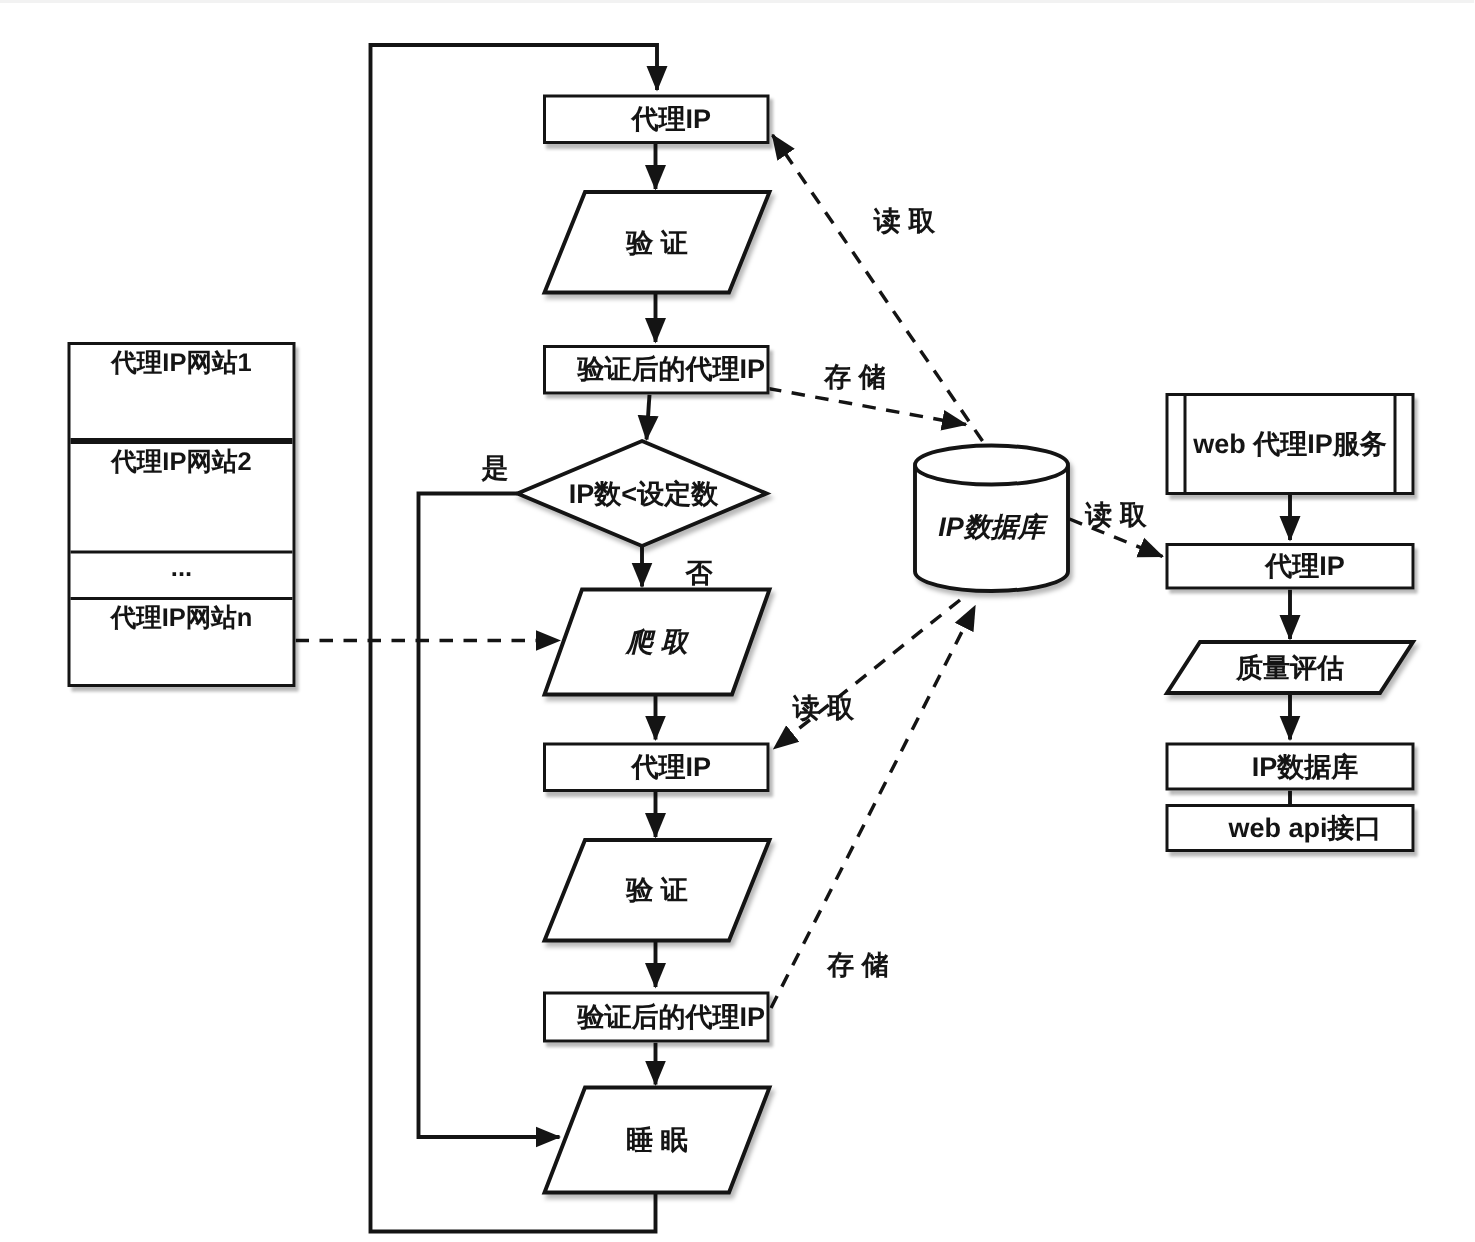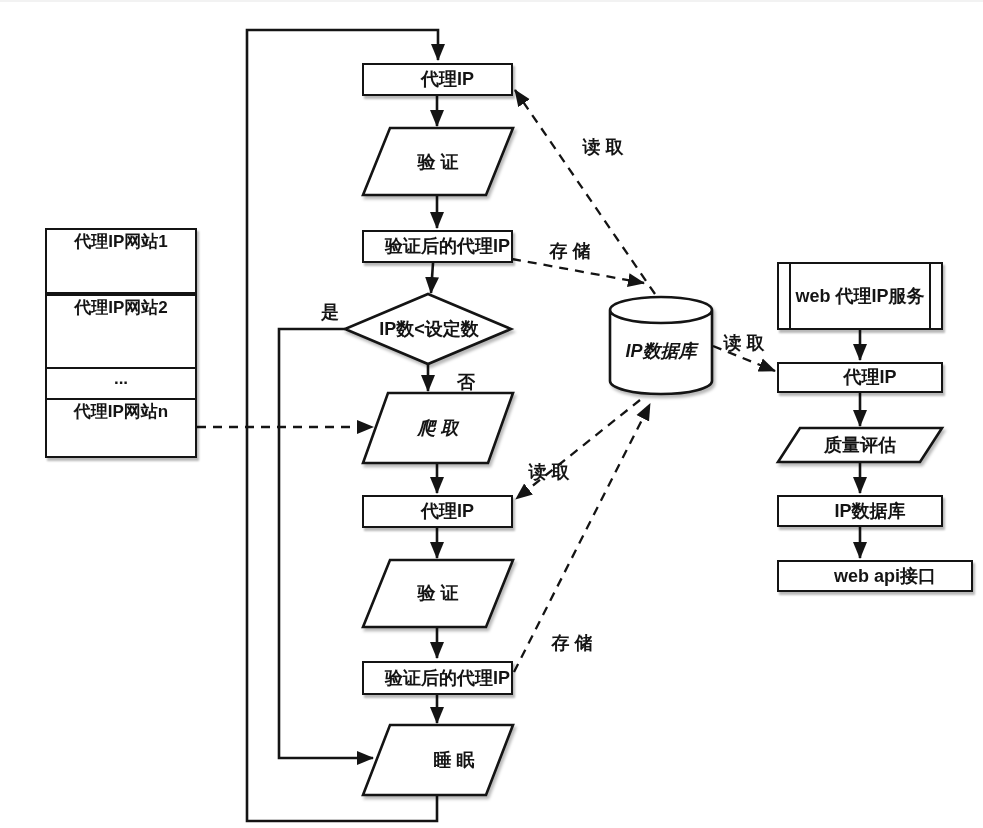--- a/index.html
+++ b/index.html
@@ -118,28 +118,28 @@
     <div class="vbar l"></div>
     <div class="vbar r"></div>
     <span>web 代理IP服务</span>
   </div>
   <div class="box" style="left:777px;top:362px;width:166px;height:31px;">
     <span>代理IP</span>
   </div>
   <div class="box" style="left:777px;top:495px;width:166px;height:32px;">
     <span>IP数据库</span>
   </div>
-  <div class="box" style="left:777px;top:560px;width:196px;height:32px;">
+  <div class="box" style="left:777px;top:536px;width:166px;height:32px;">
     <span>web api接口</span>
   </div>
 
   <div class="lbl" style="left:438px;top:162px;">验 证</div>
   <div class="lbl" style="left:438px;top:428px;font-style:italic;">爬 取</div>
   <div class="lbl" style="left:438px;top:593px;">验 证</div>
-  <div class="lbl" style="left:454px;top:760px;">睡 眠</div>
+  <div class="lbl" style="left:438px;top:760px;">睡 眠</div>
   <div class="lbl" style="left:429px;top:329px;font-size:18px;">IP数&lt;设定数</div>
   <div class="lbl" style="left:661px;top:351px;font-style:italic;">IP数据库</div>
   <div class="lbl" style="left:860px;top:445px;font-family:Liberation Serif, serif;">质量评估</div>
 
   <div class="lbl" style="left:330px;top:312px;">是</div>
   <div class="lbl" style="left:466px;top:382px;">否</div>
 
   <div class="lbl" style="left:603px;top:147px;">读 取</div>
   <div class="lbl" style="left:570px;top:251px;">存 储</div>
   <div class="lbl" style="left:744px;top:343px;">读 取</div>

